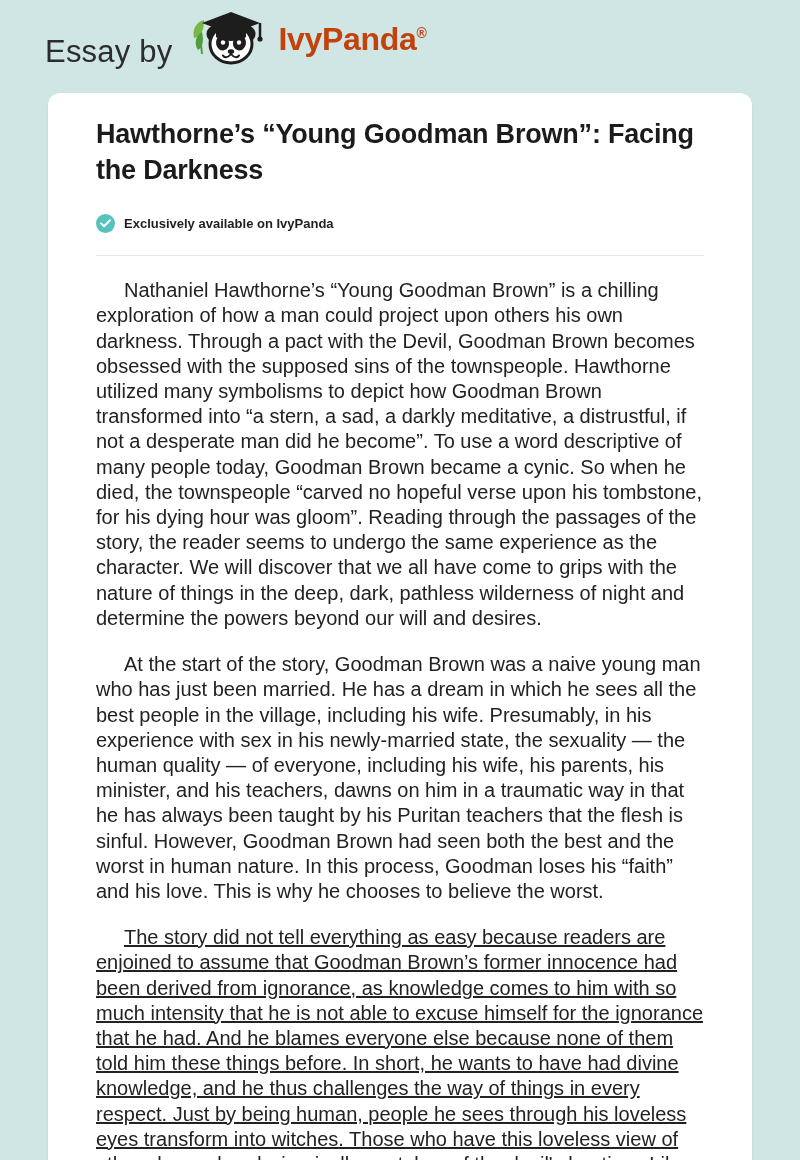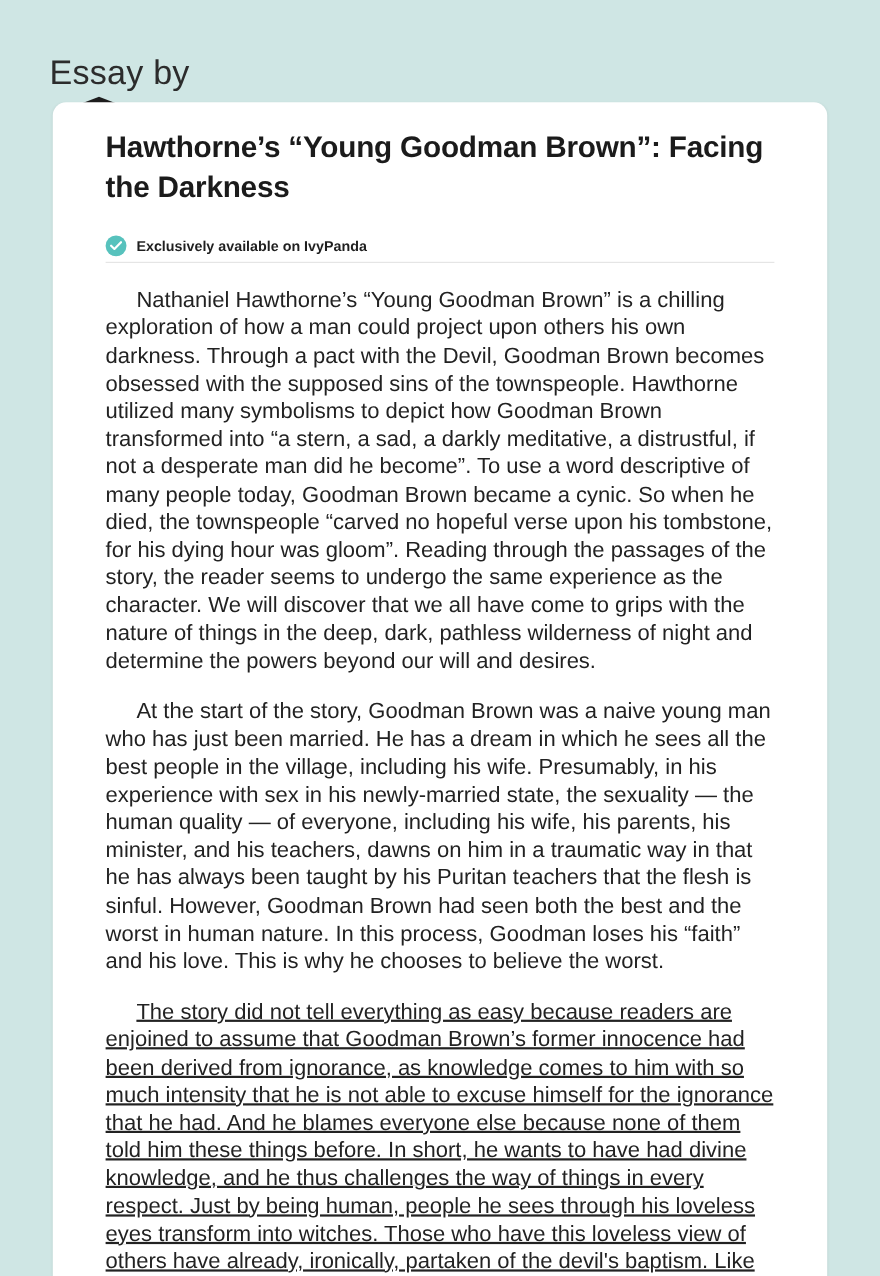--- a/index.html
+++ b/index.html
@@ -16,25 +16,24 @@
   .page {
     width: 800px;
     min-height: 1160px;
     box-sizing: border-box;
     position: relative;
   }
 
   
   .brand-bar {
     display: flex;
-    align-items: flex-start;
-    padding: 48px 0 0 45px;
+    align-items: flex-end;
+    padding: 28px 0 0 45px;
     height: 70px;
     box-sizing: border-box;
-    flex-direction: column;
   }
   .brand-essay {
     font-size: 31px;
     color: #2c2c2c;
     letter-spacing: .2px;
     font-weight: 400;
     margin-right: 14px;
     font-family: "Liberation Sans", sans-serif;
   }
   .brand-logo {
@@ -78,21 +77,21 @@
     line-height: 1.32;
     margin: 0 0 26px 0;
     color: #1b1b1b;
     font-weight: 700;
     letter-spacing: -0.2px;
   }
   .badge-row {
     display: flex;
     align-items: center;
     gap: 9px;
-    margin-bottom: 5px;
+    margin-bottom: 22px;
   }
   .badge-check {
     width: 19px;
     height: 19px;
     border-radius: 50%;
     background: #57c2bd;
     display: flex;
     align-items: center;
     justify-content: center;
     flex: none;

